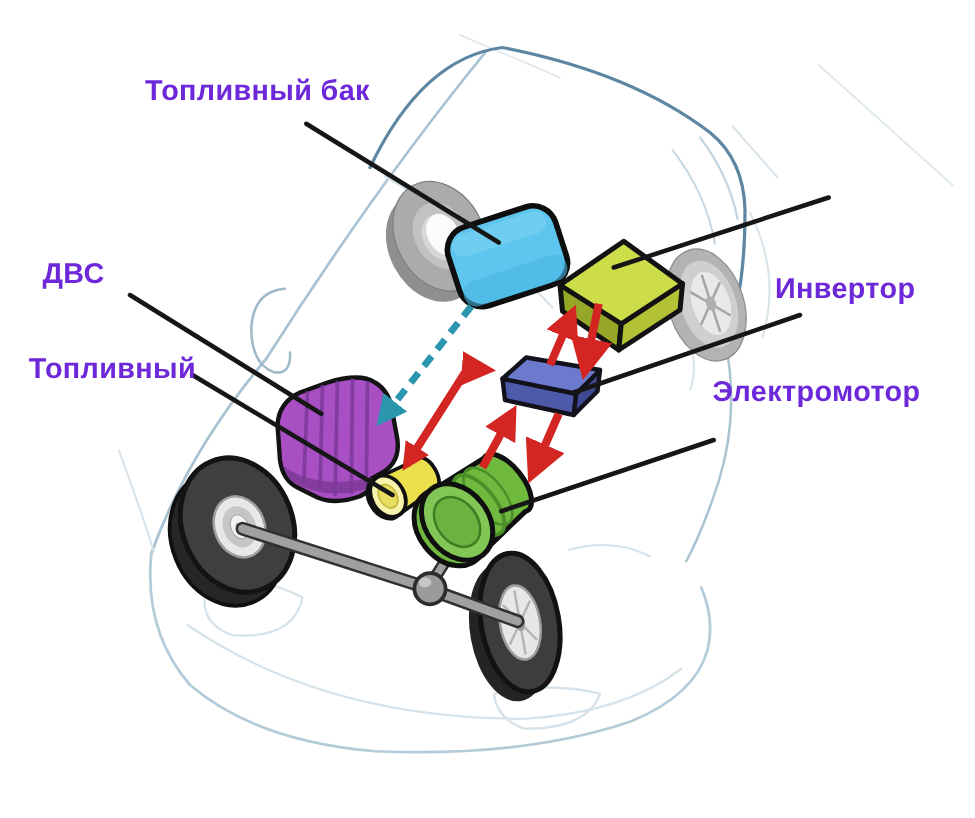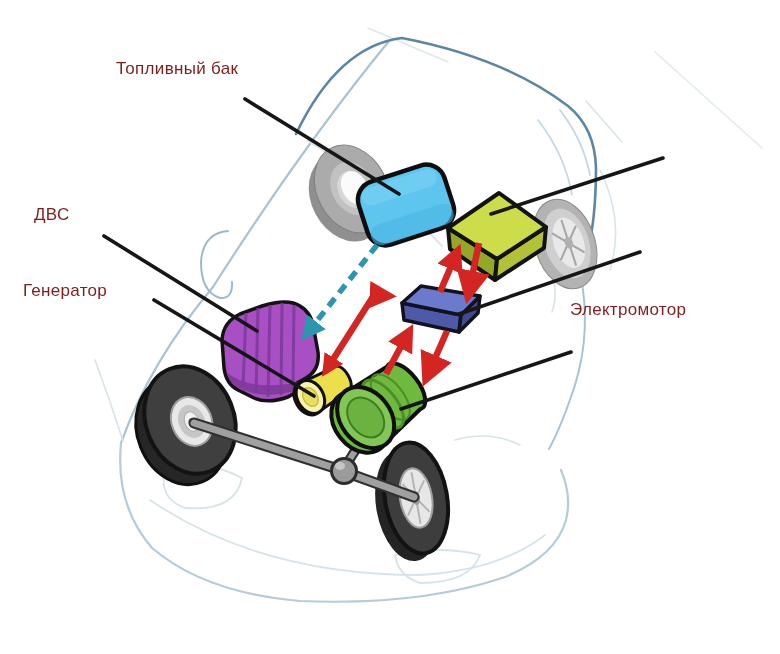--- a/index.html
+++ b/index.html
@@ -1,19 +1,19 @@
 <!DOCTYPE html>
 <html><head>
 <meta charset="utf-8">
 <style>
   html,body{margin:0;padding:0;background:#ffffff;}
   #stage{position:relative;width:780px;height:654px;background:#ffffff;overflow:hidden;
          font-family:"Liberation Sans", sans-serif;}
   #stage svg{position:absolute;left:0;top:0;}
-  .lbl{position:absolute;font-size:17px;font-weight:400;color:#7f1d1d;letter-spacing:.3px;
+  .lbl{position:absolute;font-size:23px;font-weight:700;color:#6d28d9;letter-spacing:.3px;
        white-space:nowrap;user-select:none;}
 </style>
 </head>
 <body>
 
 <div id="stage">
 
 <svg width="780" height="654" viewBox="0 0 780 654">
   <defs>
     <marker id="mred" viewBox="0 0 10 10" refX="7.5" refY="5" markerWidth="4.2" markerHeight="4.2" orient="auto-start-reverse">
@@ -163,16 +163,17 @@
     <line x1="104" y1="236" x2="257" y2="331"></line>
     <line x1="154" y1="300" x2="314" y2="396"></line>
     <line x1="663" y1="158" x2="491" y2="214"></line>
     <line x1="640" y1="252" x2="459" y2="314"></line>
     <line x1="571" y1="352" x2="401" y2="409"></line>
   </g>
 </svg>
 
 <div class="lbl" style="left:116px;top:59px">Топливный бак</div>
 <div class="lbl" style="left:34px;top:205px">ДВС</div>
-<div class="lbl" style="left:23px;top:281px">Генератор</div>
+<div class="lbl" style="left:23px;top:281px">Топливный</div>
+<div class="lbl" style="left:620px;top:217px">Инвертор</div>
 <div class="lbl" style="left:570px;top:300px">Электромотор</div>
 
 </div>
 
 </body></html>

